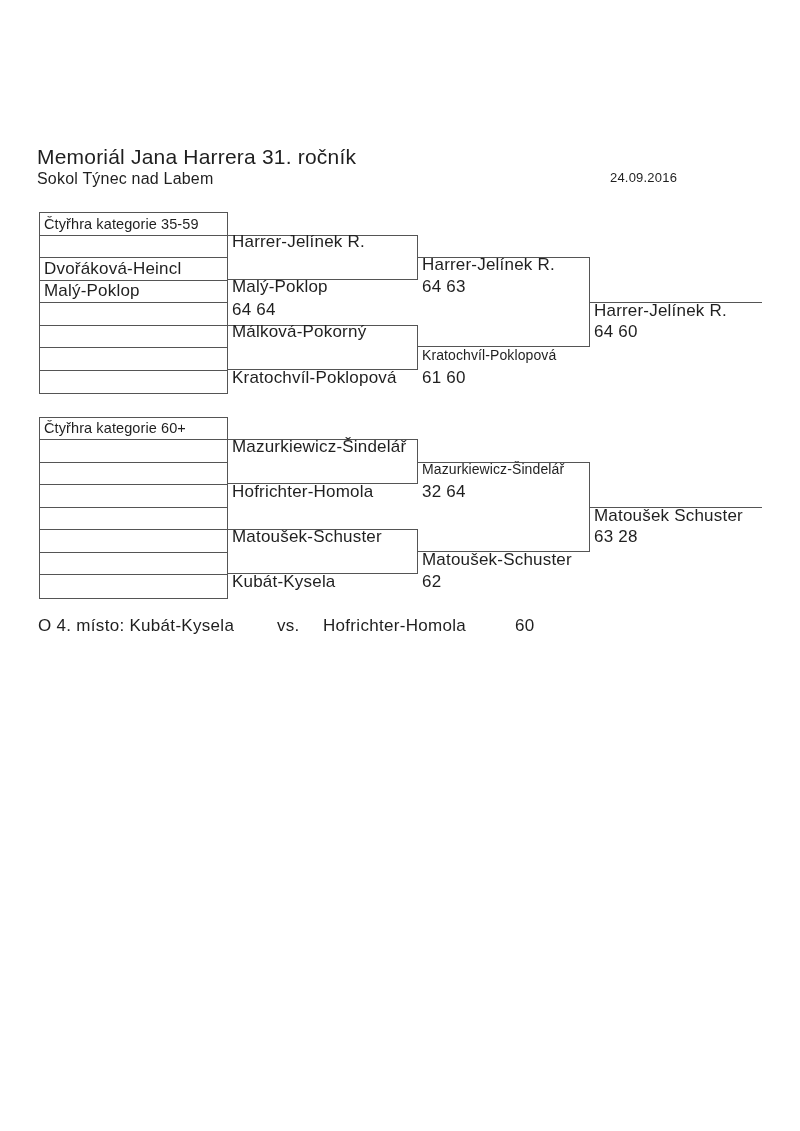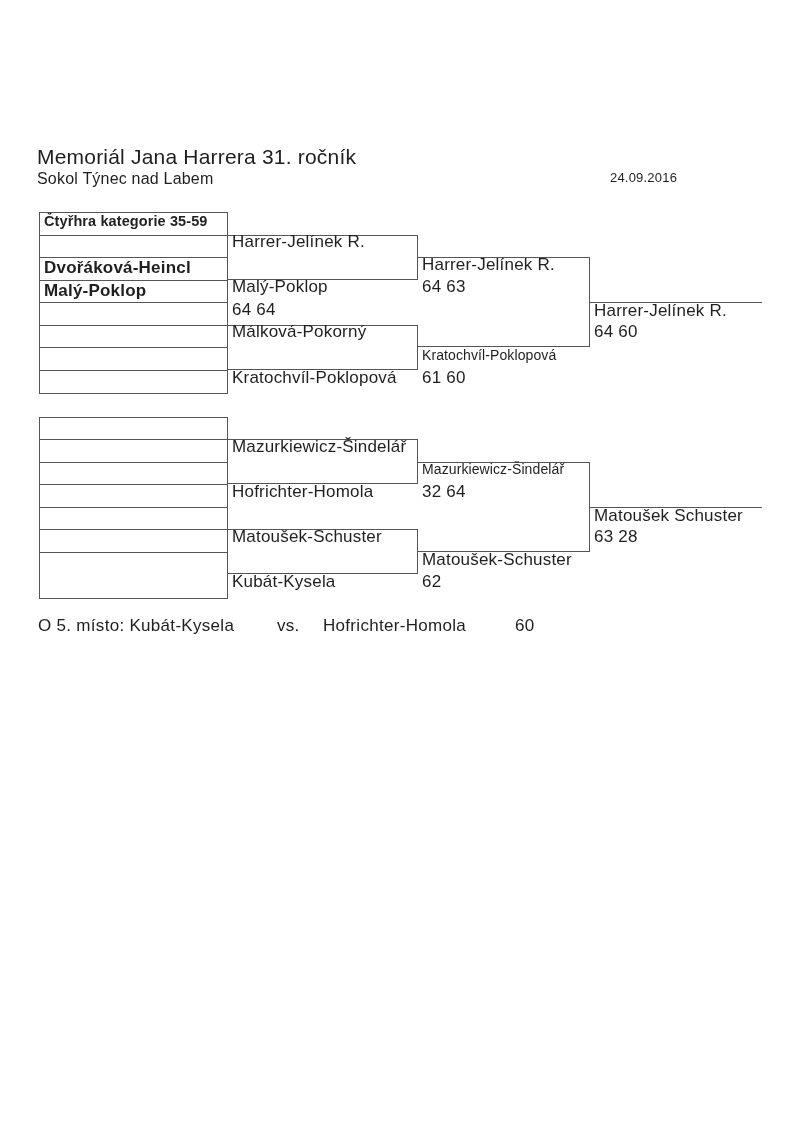--- a/index.html
+++ b/index.html
@@ -44,27 +44,26 @@
     position:absolute;
     border:1px solid var(--line);
     box-sizing:border-box;
     background:transparent;
   }
   .entry-row{
     box-sizing:border-box;
     height:22.55px;
     border-bottom:1px solid var(--line);
     display:flex;
-    align-items:flex-start;
+    align-items:center;
     padding-left:4px;
     font-size:17px;
     letter-spacing:0.2px;
     white-space:nowrap;
     overflow:hidden;
-    font-weight:bold;
   }
   .entry-row:last-child{border-bottom:none;}
   .category{font-size:14.5px; letter-spacing:0.1px;}
   .conn-box{
     position:absolute;
     box-sizing:border-box;
     border:1px solid var(--line);
     border-left:none;
   }
   .winner-line{
@@ -141,20 +140,23 @@
         <div class="cell-label" style="left: 422px; top: 234.55px; width: 166px;">Harrer-Jelínek R.</div>
         <div class="cell-label" style="left: 422px; top: 257.1px; width: 166px;">64 63</div>
         <div class="cell-label small" style="left: 422px; top: 324.75px; width: 166px;">Kratochvíl-Poklopová</div>
         <div class="cell-label" style="left: 422px; top: 347.3px; width: 166px;">61 60</div>
         <div class="cell-label winner" style="left: 594px; top: 279.65px; width: 166px;">Harrer-Jelínek R.</div>
         <div class="cell-label" style="left: 594px; top: 302.2px; width: 166px;">64 60</div>
       </div>
       <div>
         <div class="entry-table" style="left: 39px; top: 416.5px; width: 189px; height: 182.4px;">
           <div class="entry-row">
+            <span class="category">Čtyřhra kategorie 60+</span>
+          </div>
+          <div class="entry-row">
             <span></span>
           </div>
           <div class="entry-row">
             <span></span>
           </div>
           <div class="entry-row">
             <span></span>
           </div>
           <div class="entry-row">
             <span></span>
@@ -180,18 +182,18 @@
         <div class="cell-label small" style="left: 422px; top: 439.05px; width: 166px;">Mazurkiewicz-Šindelář</div>
         <div class="cell-label" style="left: 422px; top: 461.6px; width: 166px;">32 64</div>
         <div class="cell-label" style="left: 422px; top: 529.25px; width: 166px;">Matoušek-Schuster</div>
         <div class="cell-label" style="left: 422px; top: 551.8px; width: 166px;">62</div>
         <div class="cell-label winner" style="left: 594px; top: 484.15px; width: 166px;">Matoušek Schuster</div>
         <div class="cell-label" style="left: 594px; top: 506.7px; width: 166px;">63 28</div>
       </div>
     </div>
 
   <div>
-    <span class="tp" style="left:38px">O 5. místo: Kubát-Kysela</span>
+    <span class="tp" style="left:38px">O 4. místo: Kubát-Kysela</span>
     <span class="tp" style="left:277px">vs.</span>
     <span class="tp" style="left:323px">Hofrichter-Homola</span>
     <span class="tp" style="left:515px">60</span>
   </div>
 </div>
 
 </body></html>

